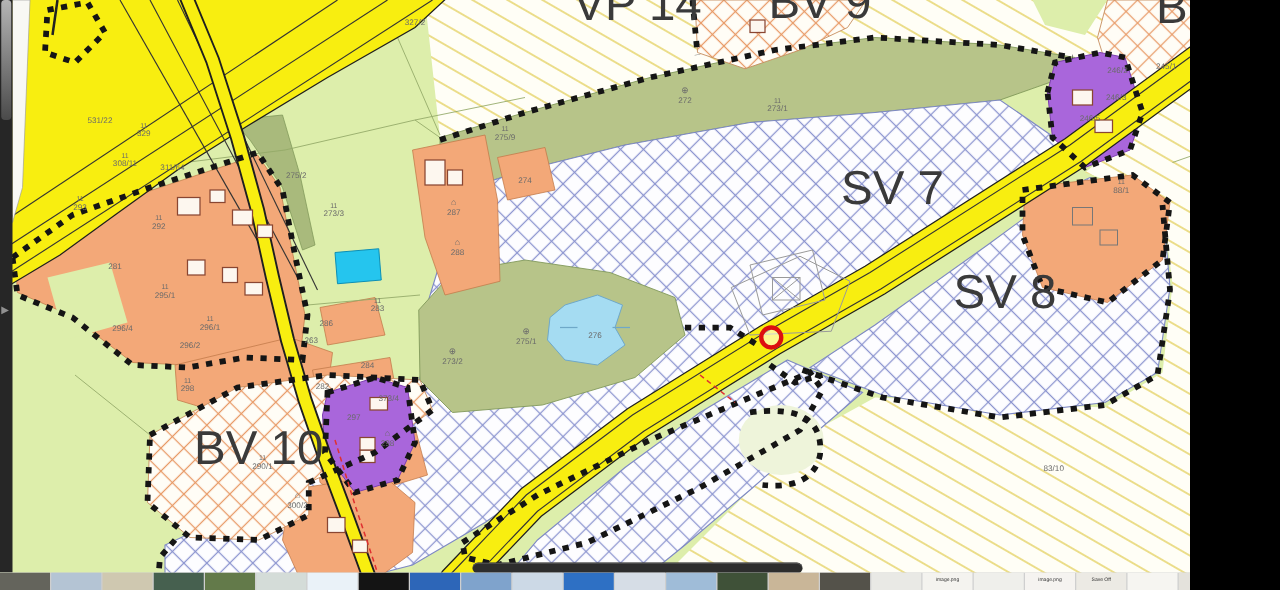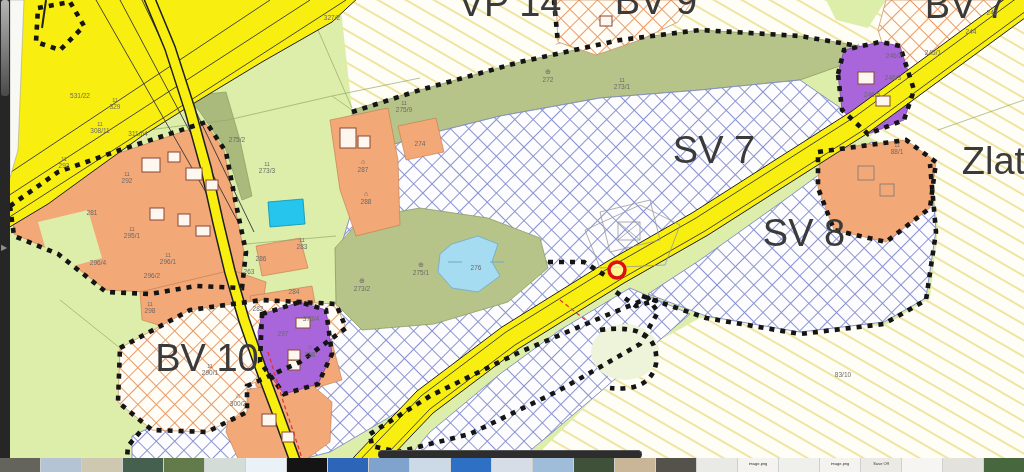--- a/index.html
+++ b/index.html
@@ -1,16 +1,16 @@
 <!DOCTYPE html>
 <html style="--base: #ddeeab; --road: #f8ee10; --olive: #b7c489; --orange: #f3a878; --purple: #a966db; --cyan: #25c5ee; --pond: #a5dcf2; --dotted: #151515; --label_big: #3a3a3a; --label_small: #6a6a6a; --marker_red: #dd0f0f; --strip_bg: #262626; --bar: #2d2d2d;"><head>
 <meta charset="utf-8">
 <style>
   html,body{margin:0;padding:0;background:#000;}
-  #app{position:relative;width:1024px;height:472px;overflow:hidden;background:#86efac;
+  #app{position:relative;width:952px;height:472px;overflow:hidden;background:#86efac;
        font-family:"Liberation Sans",sans-serif;}
   #mapwrap{position:absolute;left:0;top:0;width:1024px;height:472px;}
   svg{display:block;}
   
   .base{fill:var(--base)}
   .road{fill:var(--road);stroke:#1f1f1f;stroke-width:1}
   .roadline{fill:none;stroke:var(--road);stroke-width:9}
   .roadcase{fill:none;stroke:#1f1f1f;stroke-width:12}
   .olive{fill:var(--olive);stroke:#7f9758;stroke-width:.7}
   .olive2{fill:#a9ba7c;stroke:#7f9758;stroke-width:.6}

